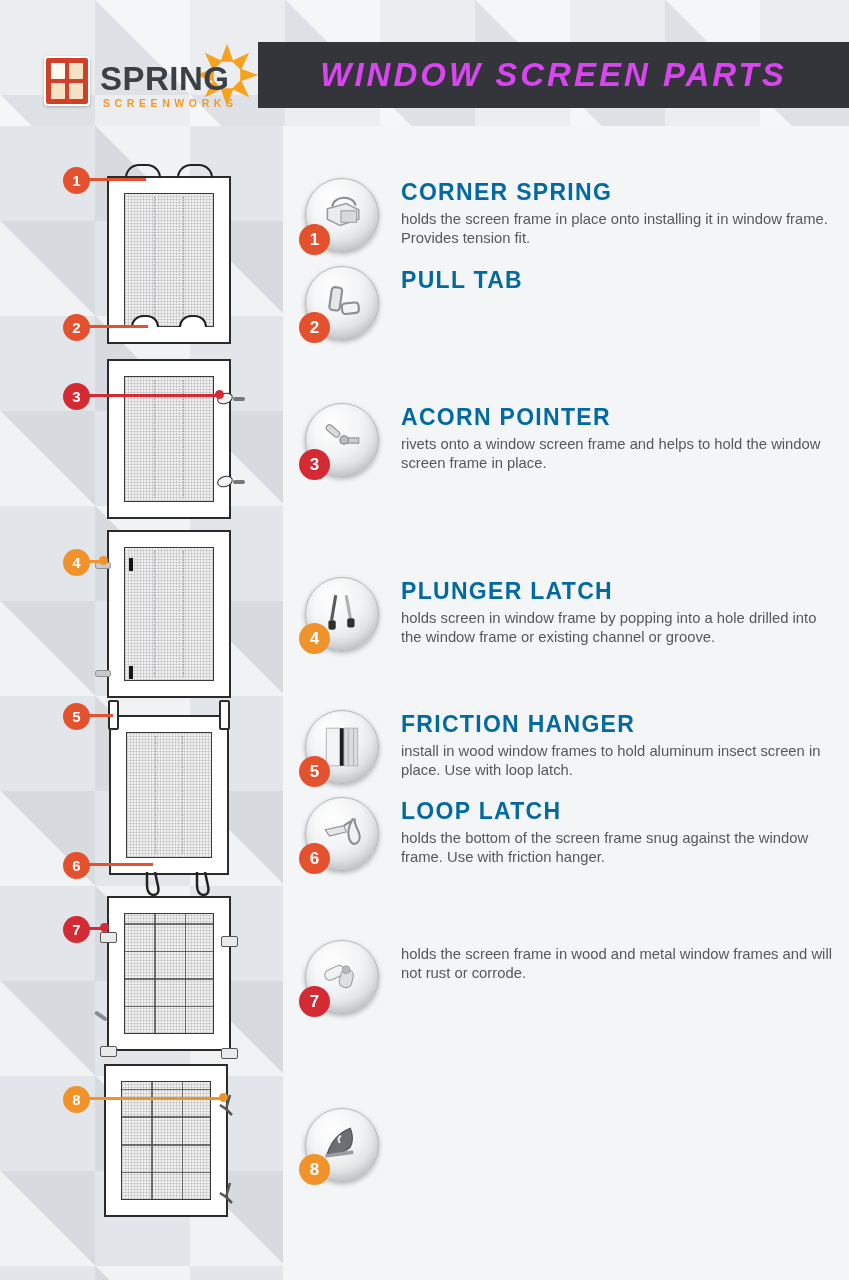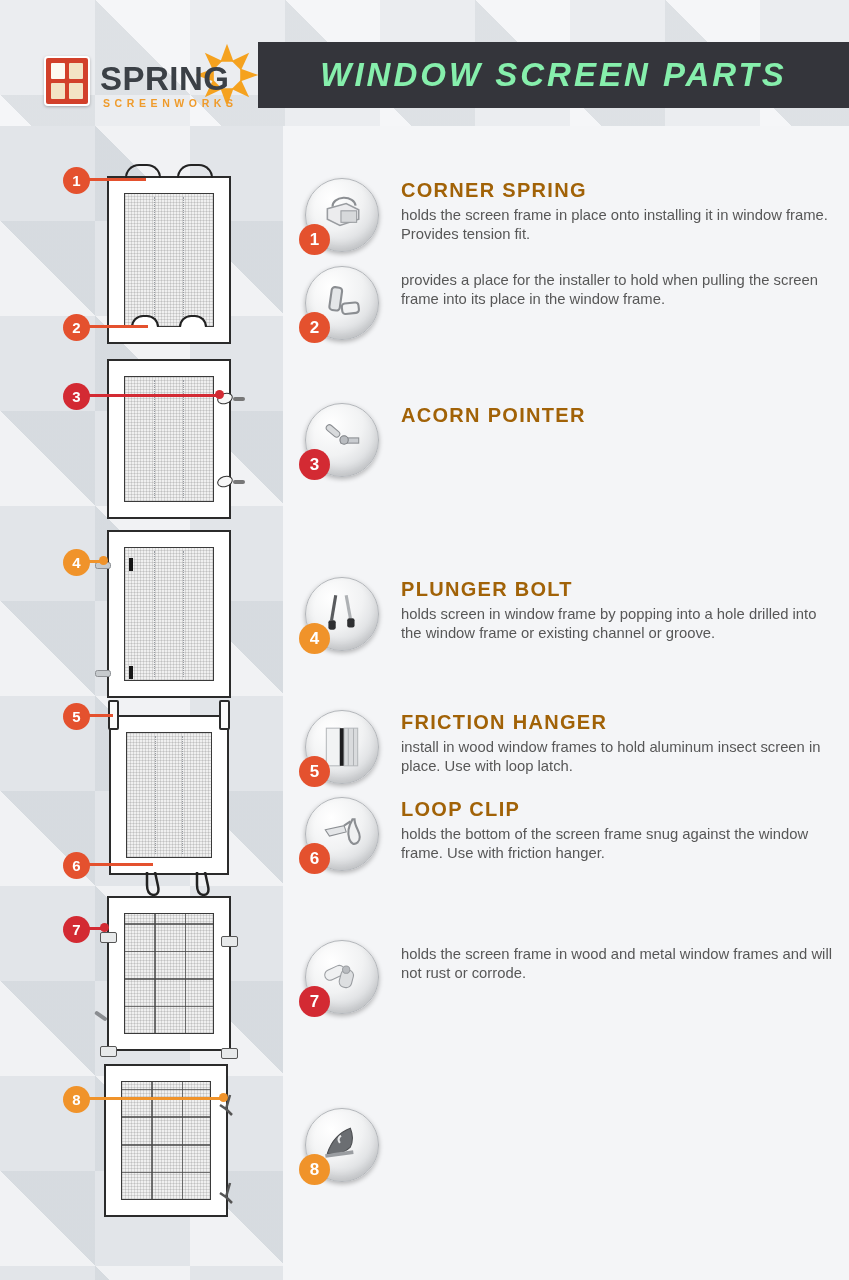--- a/index.html
+++ b/index.html
@@ -20,21 +20,21 @@
   }
   .pattern-top{left:0;top:0;right:0;height:126px;background-color:#ebedf0;}
   .pattern-left{left:0;top:126px;width:283px;bottom:0;}
 
   
   .banner{
     position:absolute;left:258px;top:42px;width:591px;height:66px;
     display:flex;align-items:center;justify-content:center;
   }
   .banner-title{
-    color:#86efac;font-size:33px;font-weight:800;font-style:italic;
+    color:#d946ef;font-size:33px;font-weight:800;font-style:italic;
     letter-spacing:3px;white-space:nowrap;
   }
   .logo{position:absolute;left:44px;top:54px;width:230px;height:60px;}
   .logo-window{
     position:absolute;left:0;top:2px;width:46px;height:50px;
     background:#d2402a;border:2px solid #ffffff;border-radius:4px;
     display:grid;grid-template-columns:1fr 1fr;grid-template-rows:1fr 1fr;
     gap:4px;padding:5px;box-sizing:border-box;
     box-shadow:0 1px 3px rgba(0,0,0,0.25);
   }
@@ -128,21 +128,21 @@
     border:1px solid #b3b6ba;
     box-shadow:0 2px 5px rgba(0,0,0,0.28), inset 0 -5px 9px rgba(0,0,0,0.10);
     display:flex;align-items:center;justify-content:center;
   }
   .p-badge{
     position:absolute;left:-7px;bottom:-4px;width:31px;height:31px;border-radius:50%;
     color:#fff;font-size:17px;font-weight:700;
     display:flex;align-items:center;justify-content:center;
   }
   .p-text{margin-left:22px;width:440px;padding-top:1px;}
-  .p-title{font-size:20px;font-weight:700;color:#a16207;letter-spacing:1.3px;}
+  .p-title{font-size:23px;font-weight:700;color:#0369a1;letter-spacing:1.3px;}
   .p-desc{font-size:14.8px;color:#575757;line-height:1.27;margin-top:4px;}
   #item1{top:178px;} #item2{top:266px;} #item3{top:403px;} #item4{top:577px;}
   #item5{top:710px;} #item6{top:797px;} #item7{top:940px;} #item8{top:1108px;}
 </style>
 </head>
 <body>
 
 <div class="page">
 
   <div class="pattern pattern-top"></div>
@@ -298,50 +298,51 @@
 
   <div class="part-item" id="item2">
     <div class="p-icon">
       <svg width="46" height="46" viewBox="0 0 44 44">
         <rect x="11" y="7" rx="3" width="10" height="22" fill="#e4e6e8" stroke="#8b8e92" stroke-width="2" transform="rotate(8 16 18)"></rect>
         <rect x="22" y="22" rx="3" width="16" height="10" fill="#f2f3f4" stroke="#8b8e92" stroke-width="2" transform="rotate(-6 30 27)"></rect>
       </svg>
       <div class="p-badge" style="background-color: rgb(228, 81, 46);">2</div>
     </div>
     <div class="p-text">
-      <div class="p-desc">provides a place for the installer to hold when pulling the screen frame into its place in the window frame.</div>
+      <div class="p-title">PULL TAB</div>
     </div>
   </div>
 
   <div class="part-item" id="item3">
     <div class="p-icon">
       <svg width="46" height="46" viewBox="0 0 44 44">
         <rect x="6" y="10" width="15" height="6" rx="3" fill="#d8dadc" stroke="#8b8e92" transform="rotate(40 13 13)"></rect>
         <rect x="21" y="20" width="17" height="5" fill="#c9ccd0" stroke="#8b8e92"></rect>
         <circle cx="24" cy="22" r="4" fill="#b9bcc0" stroke="#7c7f83"></circle>
       </svg>
       <div class="p-badge" style="background-color: rgb(211, 42, 51);">3</div>
     </div>
     <div class="p-text">
       <div class="p-title">ACORN POINTER</div>
+      <div class="p-desc">rivets onto a window screen frame and helps to hold the window screen frame in place.</div>
     </div>
   </div>
 
   <div class="part-item" id="item4">
     <div class="p-icon">
       <svg width="46" height="46" viewBox="0 0 44 44">
         <line x1="16" y1="4" x2="12" y2="28" stroke="#5a5c5f" stroke-width="3"></line>
         <rect x="9" y="28" width="7" height="9" rx="2" fill="#2e2f31"></rect>
         <line x1="26" y1="4" x2="30" y2="26" stroke="#aeb1b4" stroke-width="3"></line>
         <rect x="27" y="26" width="7" height="9" rx="2" fill="#2e2f31"></rect>
       </svg>
       <div class="p-badge" style="background-color: rgb(240, 147, 42);">4</div>
     </div>
     <div class="p-text">
-      <div class="p-title">PLUNGER BOLT</div>
+      <div class="p-title">PLUNGER LATCH</div>
       <div class="p-desc">holds screen in window frame by popping into a hole drilled into the window frame or existing channel or groove.</div>
     </div>
   </div>
 
   <div class="part-item" id="item5">
     <div class="p-icon">
       <svg width="46" height="46" viewBox="0 0 44 44">
         <rect x="7" y="4" width="13" height="36" fill="#f2f3f4" stroke="#b5b8bb"></rect>
         <rect x="20" y="4" width="4" height="36" fill="#1d1d1f"></rect>
         <rect x="24" y="4" width="13" height="36" fill="#d9dbdd" stroke="#b5b8bb"></rect>
@@ -359,21 +360,21 @@
   <div class="part-item" id="item6">
     <div class="p-icon">
       <svg width="46" height="46" viewBox="0 0 44 44">
         <path d="M6 18 L24 14 L26 20 L10 24 Z" fill="#e4e6e8" stroke="#8b8e92"></path>
         <path d="M32 8 Q26 18 29 27 Q32 34 37 30 Q41 26 37 18 Q34 12 34 8 Z" fill="#f0f1f2" stroke="#8b8e92" stroke-width="2"></path>
         <line x1="24" y1="14" x2="30" y2="10" stroke="#8b8e92" stroke-width="2"></line>
       </svg>
       <div class="p-badge" style="background-color: rgb(228, 81, 46);">6</div>
     </div>
     <div class="p-text">
-      <div class="p-title">LOOP CLIP</div>
+      <div class="p-title">LOOP LATCH</div>
       <div class="p-desc">holds the bottom of the screen frame snug against the window frame. Use with friction hanger.</div>
     </div>
   </div>
 
   <div class="part-item" id="item7">
     <div class="p-icon">
       <svg width="46" height="46" viewBox="0 0 44 44">
         <rect x="5" y="13" width="20" height="10" rx="5" fill="#f0f1f2" stroke="#9a9da1" transform="rotate(-25 15 18)"></rect>
         <rect x="20" y="15" width="12" height="17" rx="5" fill="#dddfe1" stroke="#9a9da1" transform="rotate(15 26 24)"></rect>
         <circle cx="26" cy="15" r="3.5" fill="#b9bcc0" stroke="#9a9da1"></circle>

